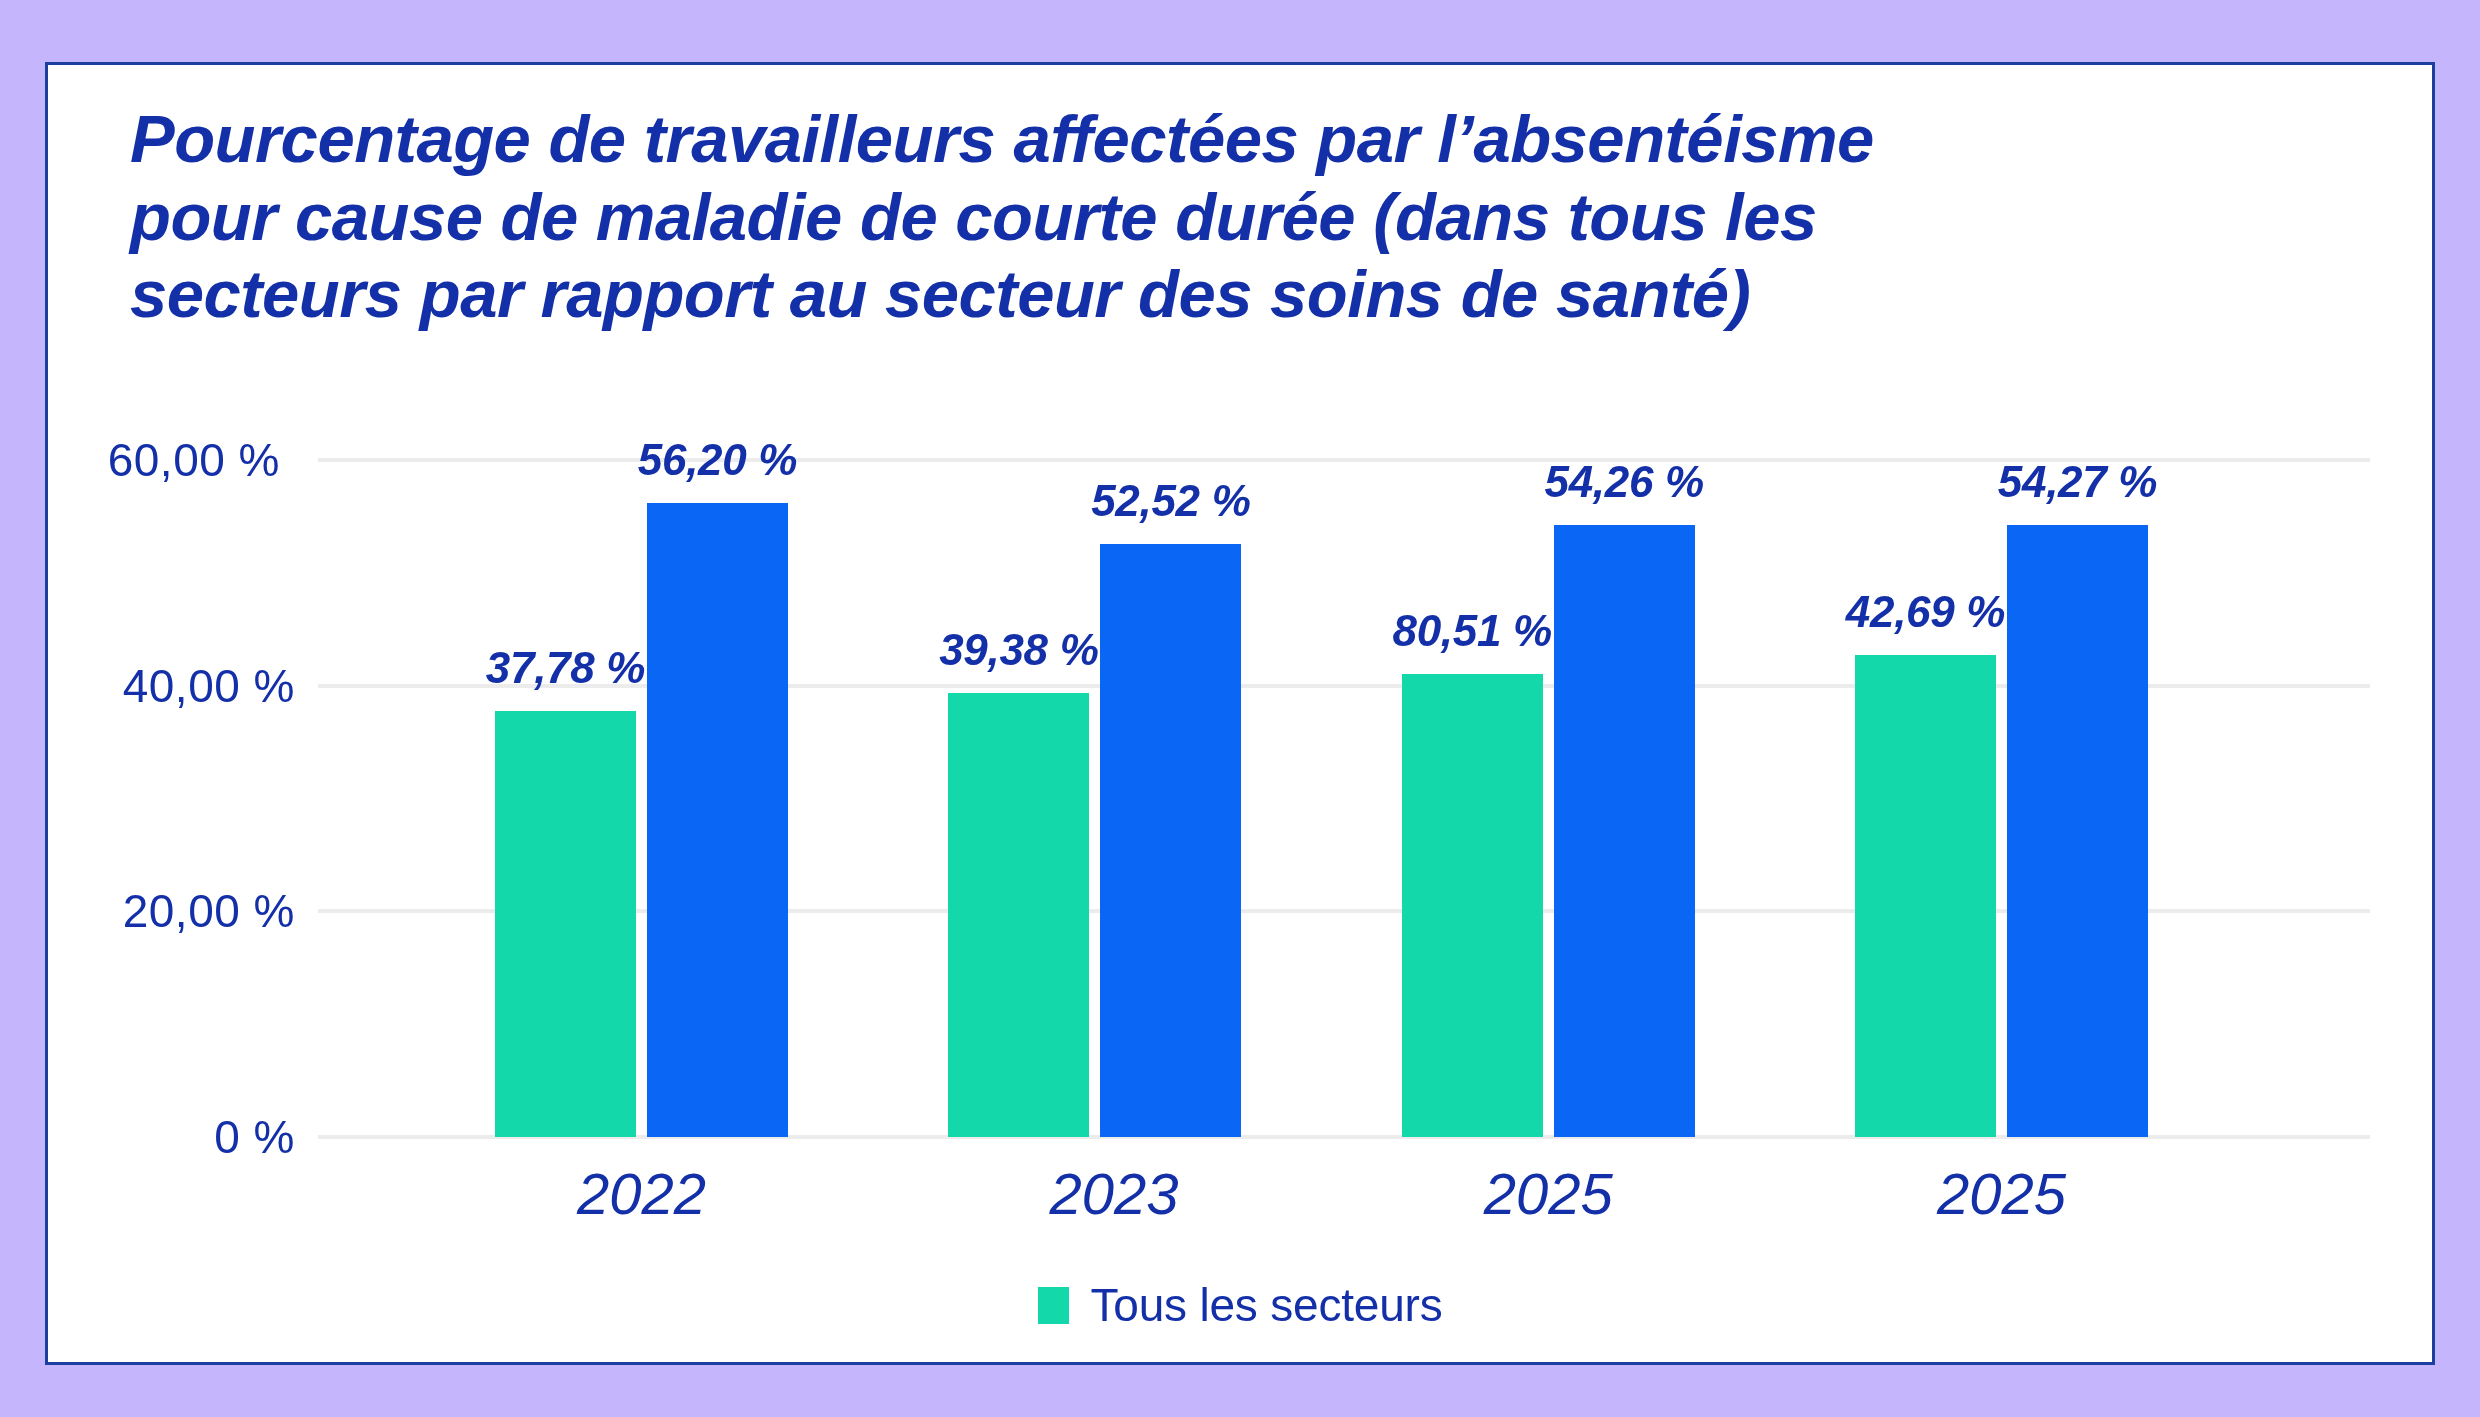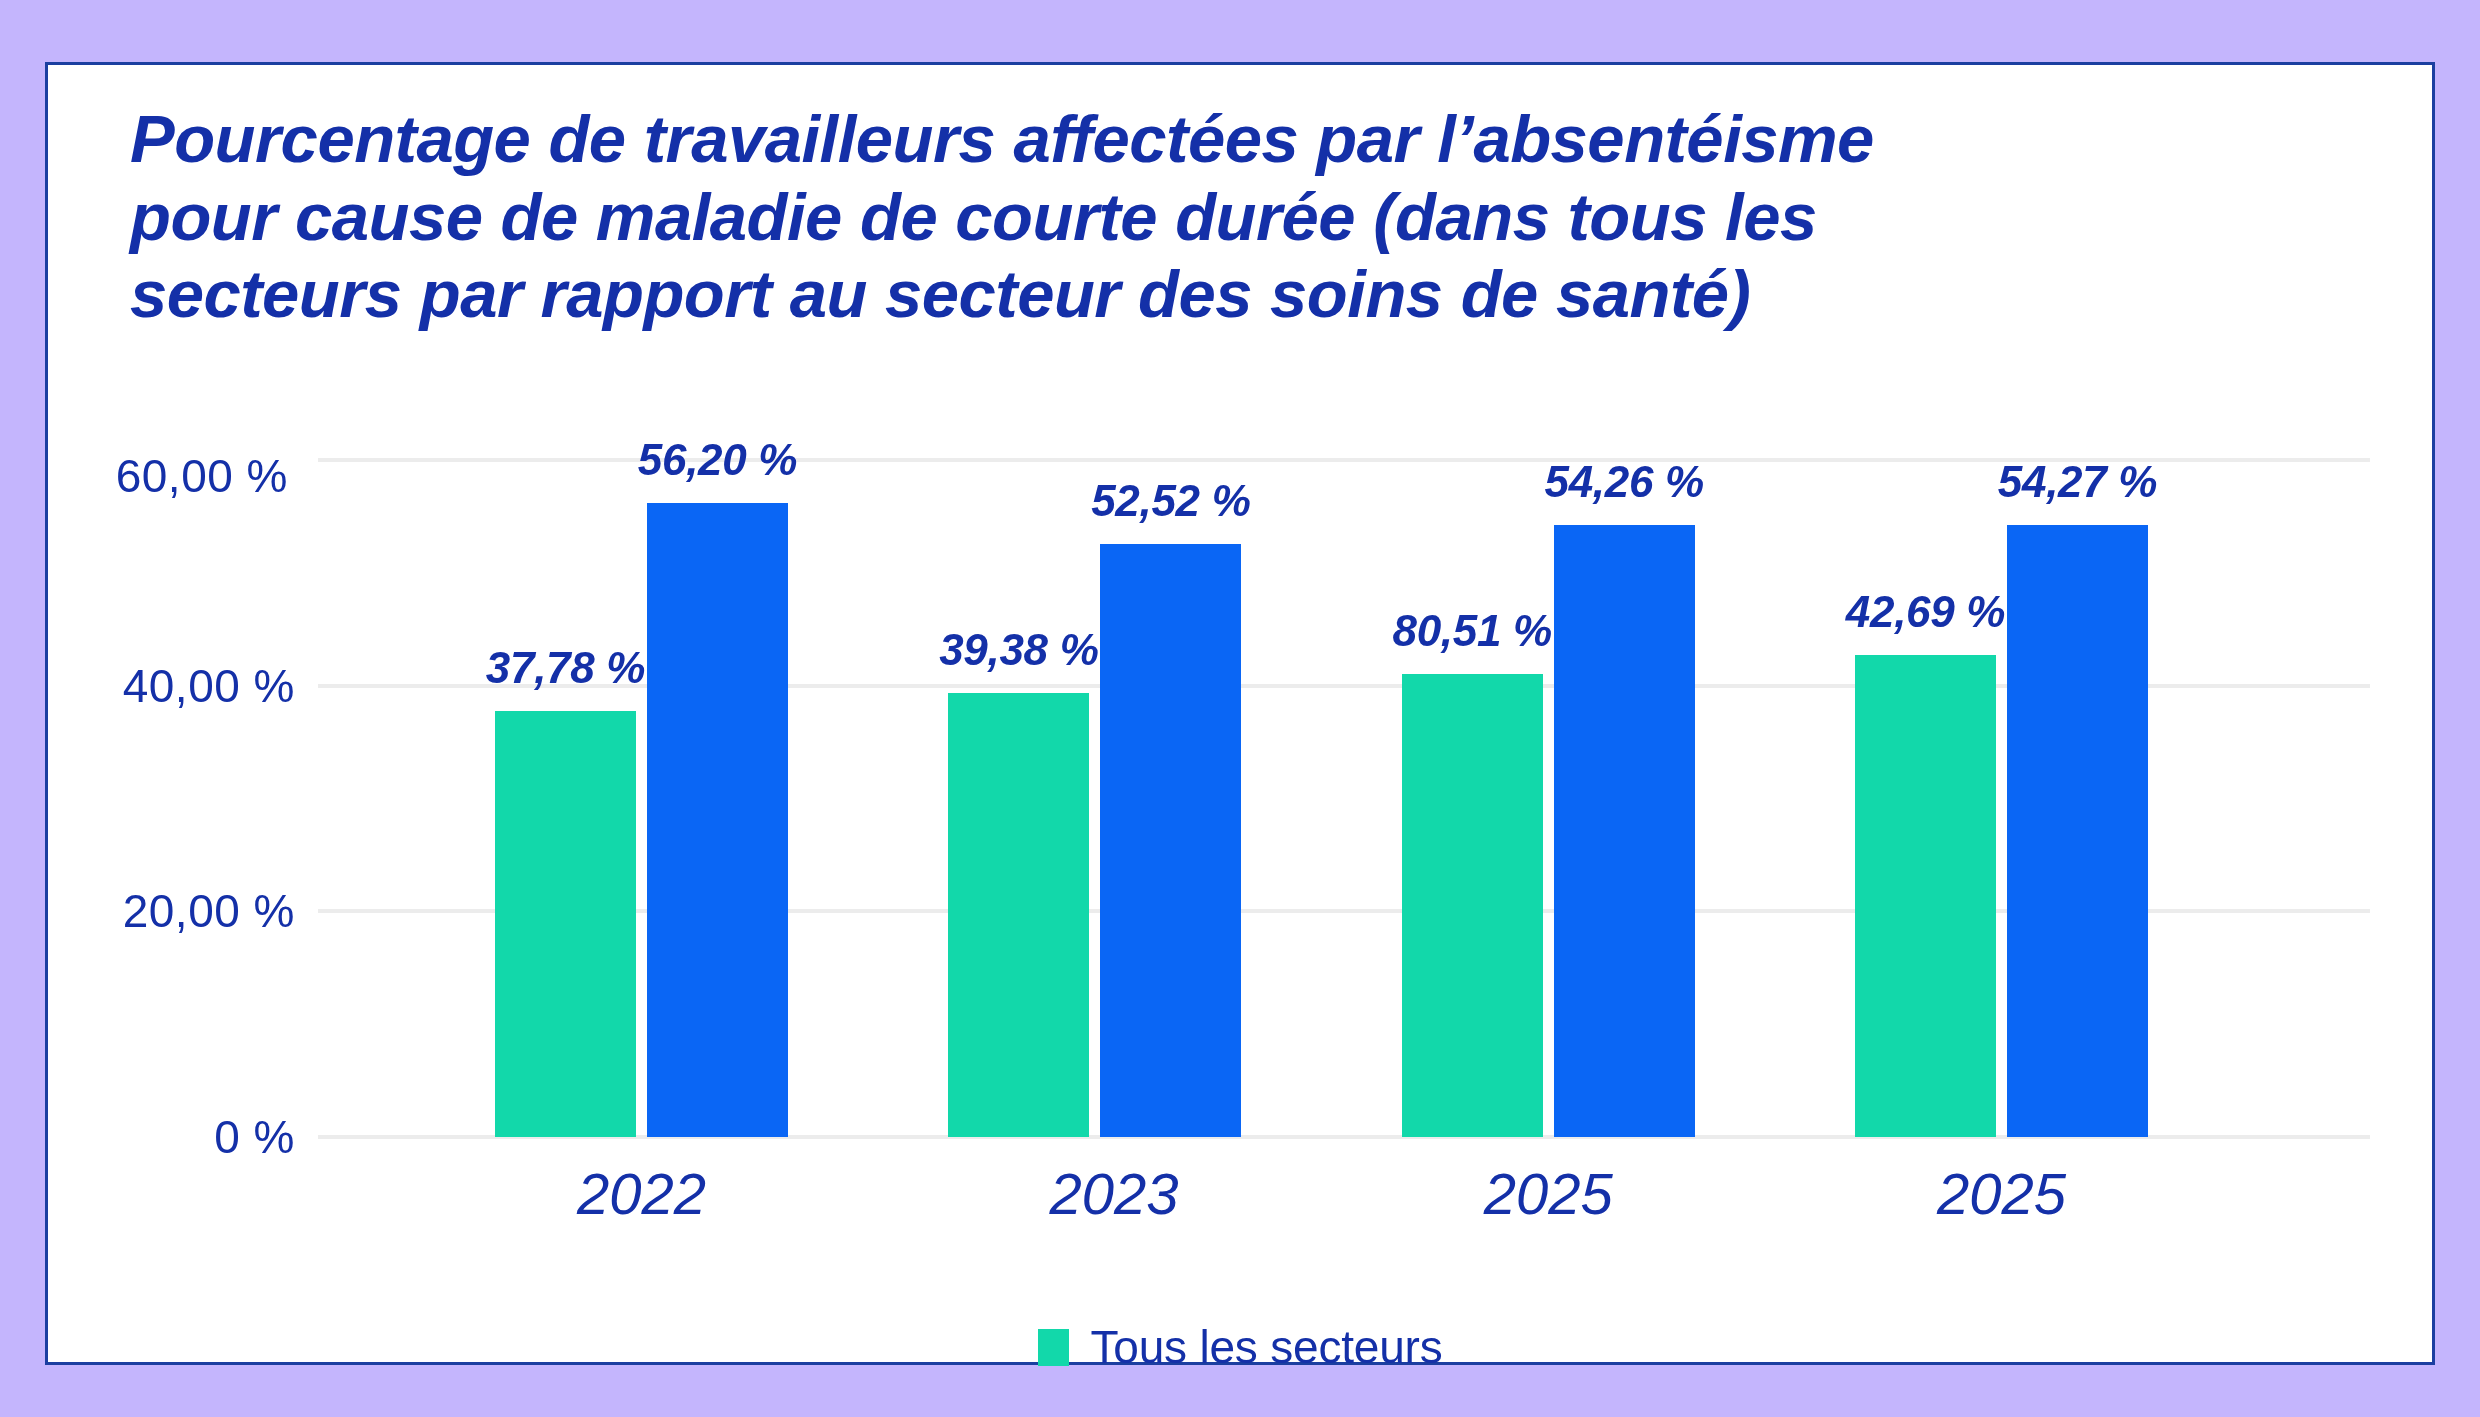--- a/index.html
+++ b/index.html
@@ -115,21 +115,21 @@
     font-style: italic;
     color: #1430a8;
     white-space: nowrap;
     transform: translateX(-50%);
   }
 
   
   #legend {
     position: absolute;
     left: 0;
-    top: 1320px;
+    top: 1278px;
     width: 2480px;
     display: flex;
     justify-content: center;
     align-items: center;
     gap: 74px;
   }
   .legend-item {
     display: flex;
     align-items: center;
     gap: 22px;
@@ -181,21 +181,21 @@
   <div id="legend">
       <div class="legend-item">
         <span class="legend-swatch teal" style="background: rgb(18, 216, 170);"></span>
         <span class="legend-text">Tous les secteurs</span>
       </div>
     </div>
 
 <div class="ylabel-box" style="left: 55px; top: 1137px;">0 %</div>
     <div class="ylabel-box" style="left: 55px; top: 911.333px;">20,00 %</div>
     <div class="ylabel-box" style="left: 55px; top: 685.667px;">40,00 %</div>
-    <div class="ylabel-box" style="left: 48px; top: 460px; margin-top: 16px;">60,00 %</div>
+    <div class="ylabel-box" style="left: 40px; top: 460px;">60,00 %</div>
     <div class="bar-label" style="left: 565.5px; top: 642.716px;">37,78 %</div>
     <div class="bar-label" style="left: 717.5px; top: 434.877px;">56,20 %</div>
     <div class="xlabel" style="left: 641.5px;">2022</div>
     <div class="bar-label" style="left: 1018.83px; top: 624.662px;">39,38 %</div>
     <div class="bar-label" style="left: 1170.83px; top: 476.399px;">52,52 %</div>
     <div class="xlabel" style="left: 1102px; margin-left: 12px;">2023</div>
     <div class="bar-label" style="left: 1472.17px; top: 605.706px;">80,51 %</div>
     <div class="bar-label" style="left: 1624.17px; top: 456.766px;">54,26 %</div>
     <div class="xlabel" style="left: 1548.17px;">2025</div>
     <div class="bar-label" style="left: 1925.5px; top: 587.314px;">42,69 %</div>

